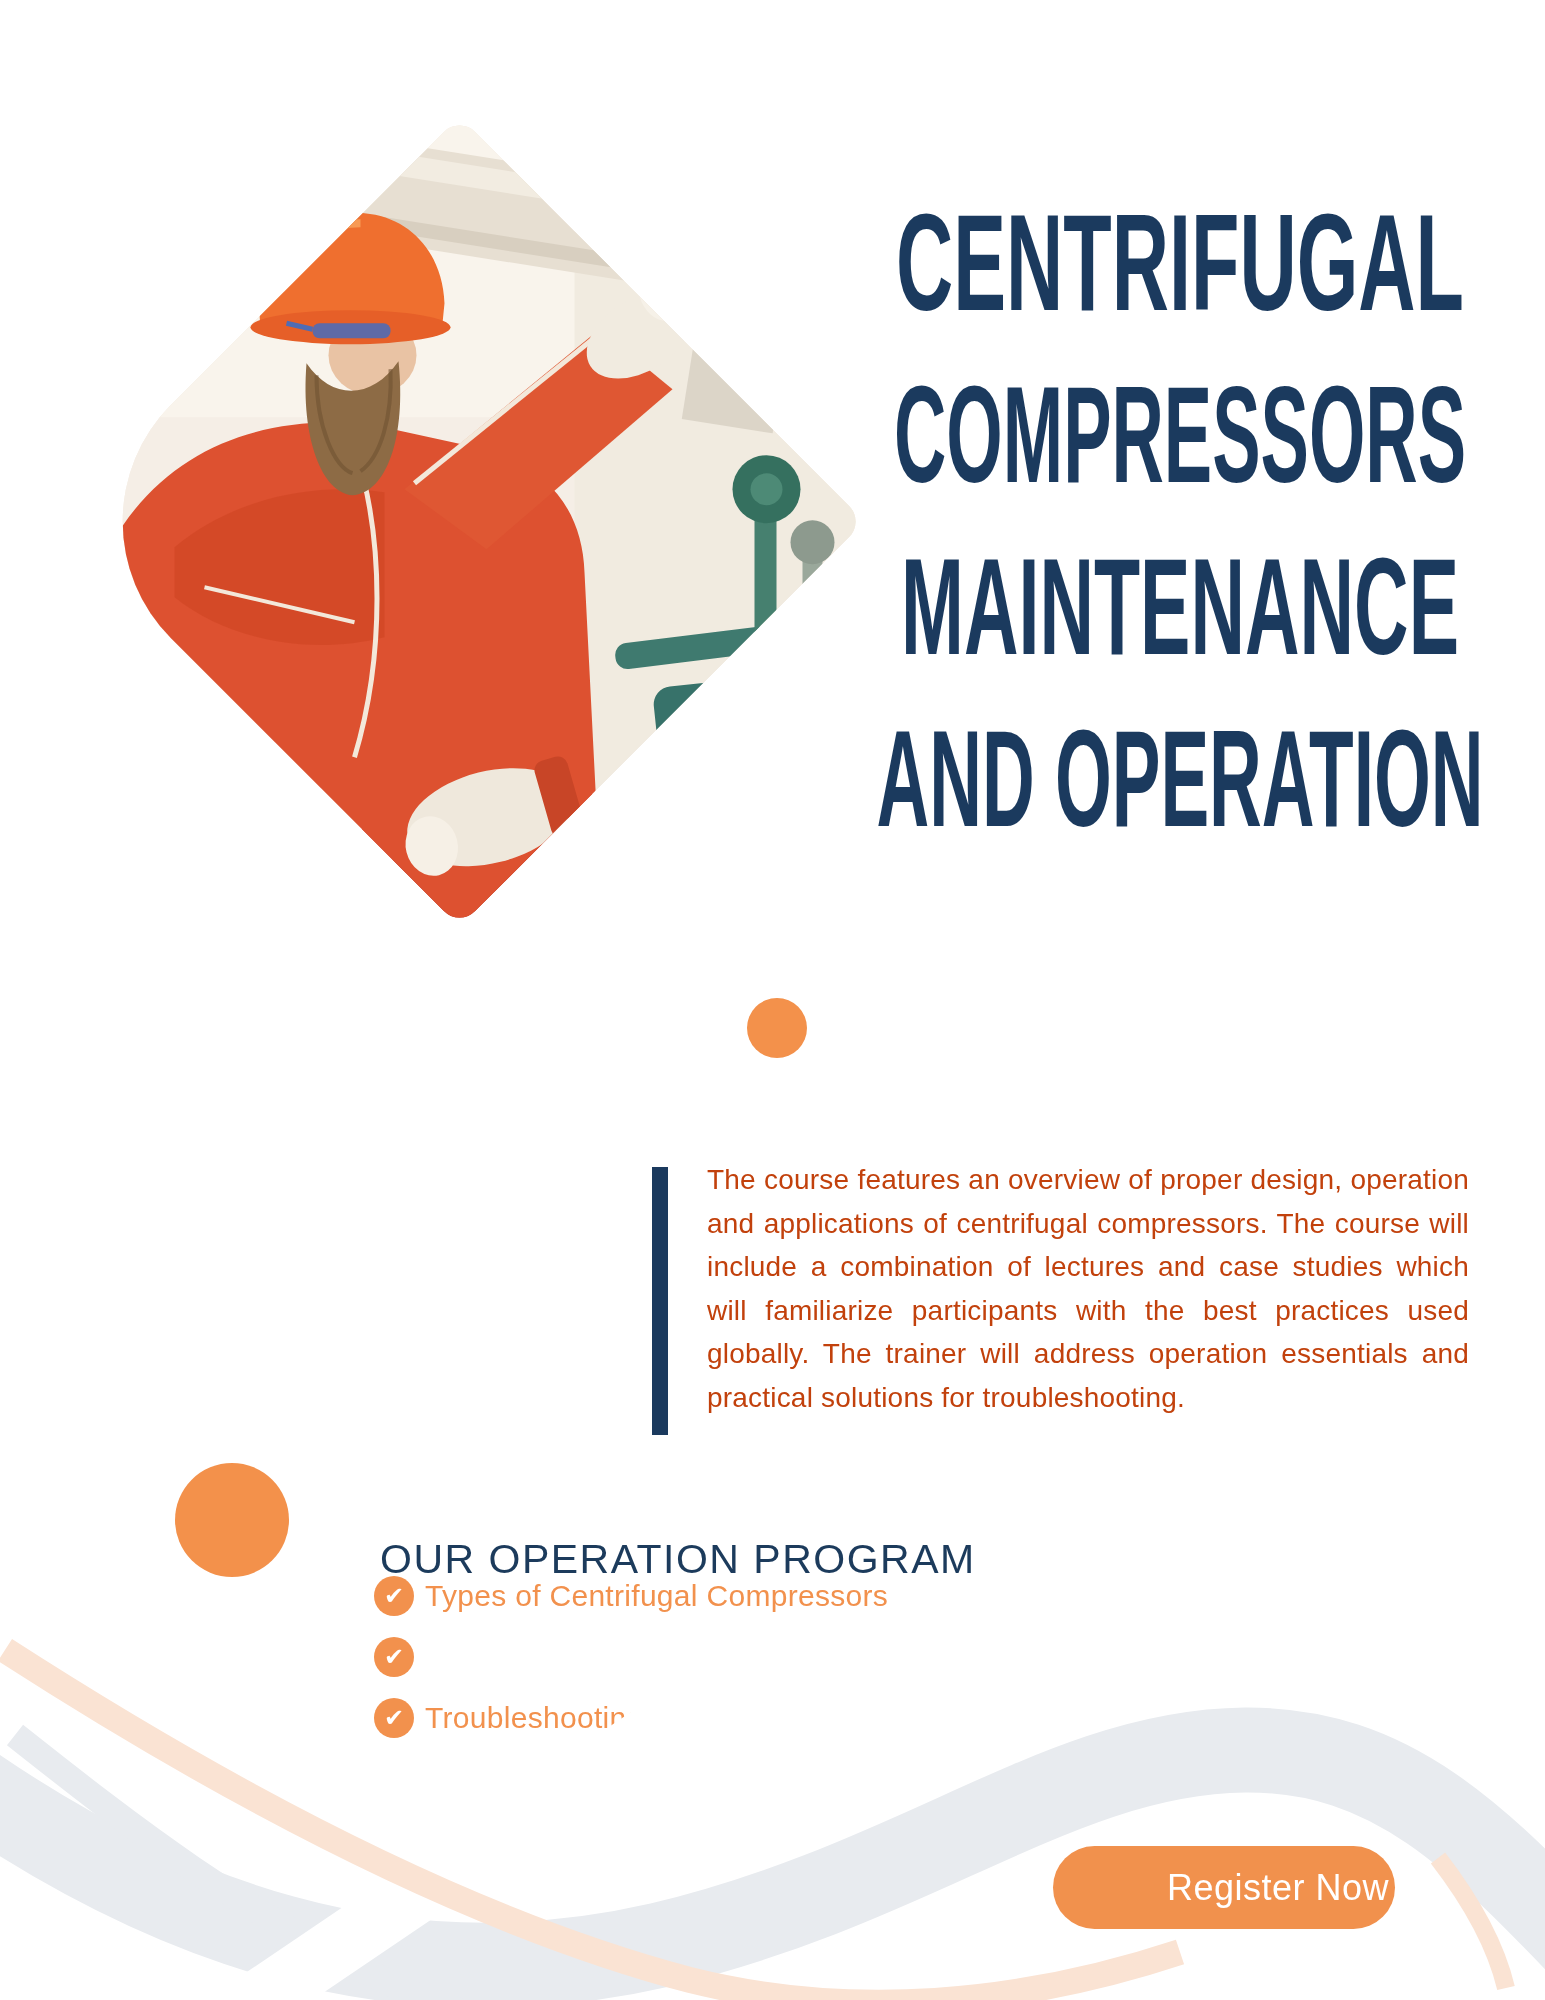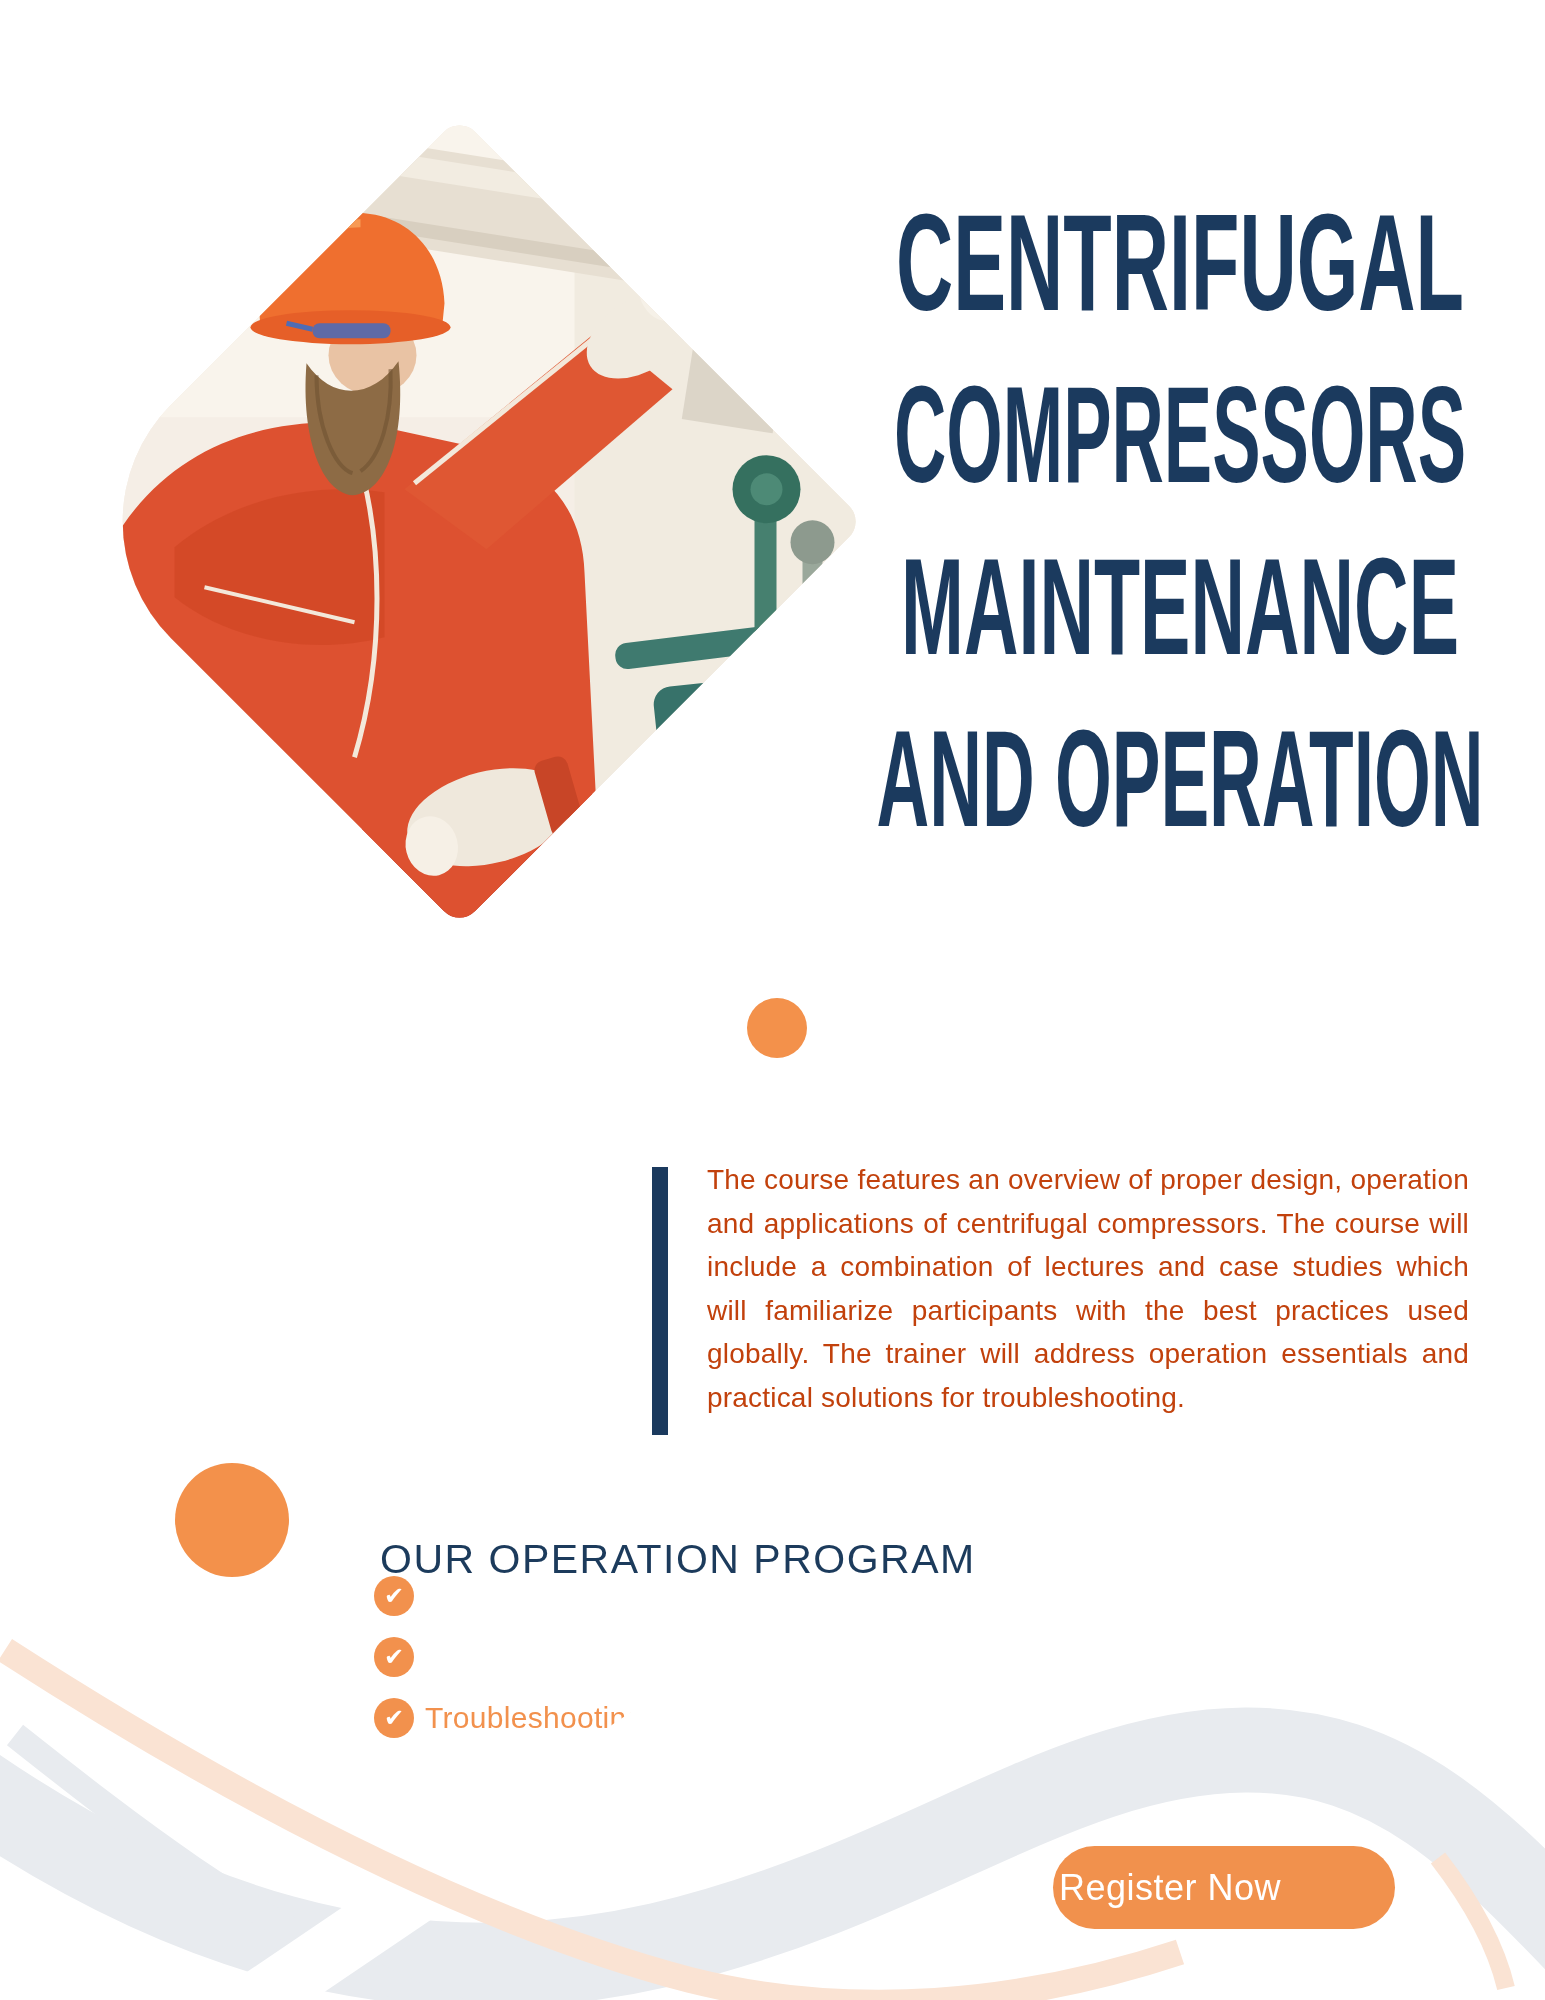--- a/index.html
+++ b/index.html
@@ -51,21 +51,21 @@
   }
   .program-item-label{
     margin-left:11px;font-size:30px;color:#F2914D;letter-spacing:.3px;white-space:nowrap;
   }
   
   .register-btn{
     position:absolute;left:1053px;top:1846px;width:342px;height:83px;
     border:none;border-radius:42px;background:#F1914D;cursor:pointer;
     color:#ffffff;font-size:36px;letter-spacing:.5px;
     font-family:"Liberation Sans",sans-serif;
-    display:flex;align-items:center;justify-content:flex-start;
+    display:flex;align-items:center;justify-content:flex-end;
   }
   
   .waves{position:absolute;left:0;top:1600px;width:1545px;height:400px;}
 </style>
 </head>
 <body>
 
 <div class="diamond">
   <div class="diamond-inner">
     <svg width="810" height="810" viewBox="0 0 810 810">
@@ -153,20 +153,21 @@
 
 <p class="intro">The course features an overview of proper design, operation and applications of centrifugal compressors. The course will include a combination of lectures and case studies which will familiarize participants with the best practices used globally. The trainer will address operation essentials and practical solutions for troubleshooting.</p>
 
 <h2 class="program-heading">OUR OPERATION PROGRAM</h2>
 
 <div class="program-list">
   <div class="program-item">
     <span class="check-badge">
       <span class="check-glyph">✔</span>
     </span>
+    <span class="program-item-label">Types of Centrifugal Compressors</span>
   </div>
   <div class="program-item">
     <span class="check-badge">
       <span class="check-glyph">✔</span>
     </span>
   </div>
   <div class="program-item">
     <span class="check-badge">
       <span class="check-glyph">✔</span>
     </span>

